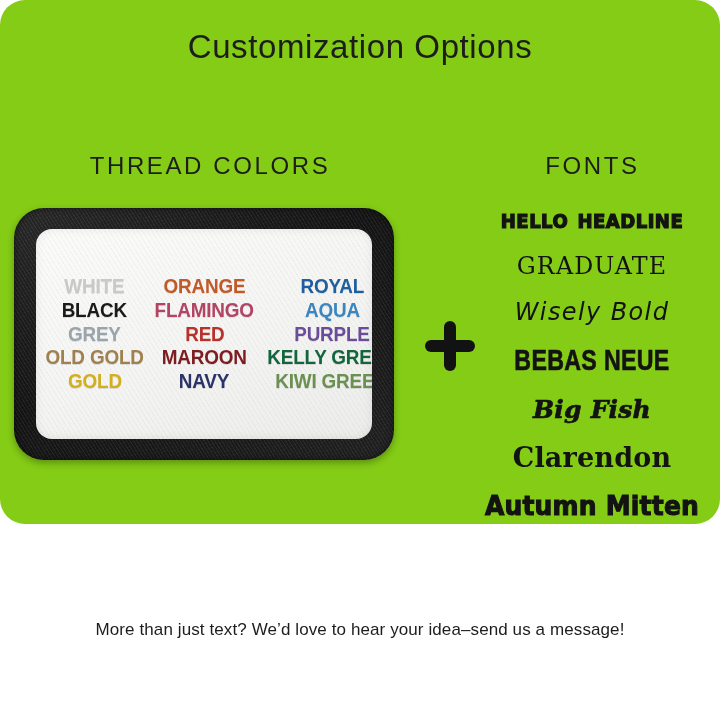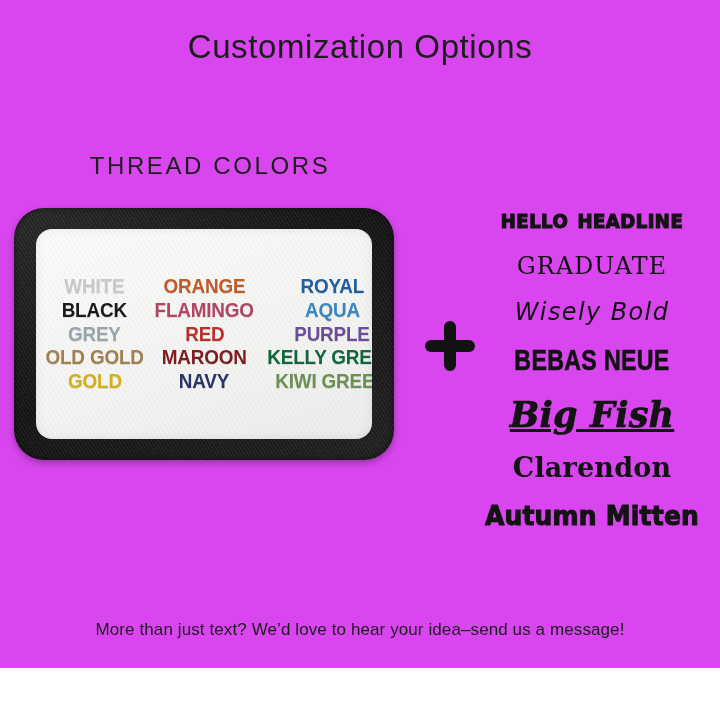--- a/index.html
+++ b/index.html
@@ -13,22 +13,23 @@
     height: 720px;
     overflow: hidden;
     font-family: "Liberation Sans", sans-serif;
     color: #1a1a1a;
     position: relative;
   }
 
   #page {
     position: relative;
     width: 720px;
-    height: 668px;
-    background: #d946ef;
+    height: 524px;
+    background: #84cc16;
+    border-radius: 25px;
   }
 
   
   .page-title {
     position: absolute;
     top: 28px;
     left: 0;
     width: 720px;
     text-align: center;
     font-family: "Liberation Sans", sans-serif;
@@ -215,24 +216,23 @@
     font-size: 29px;
     letter-spacing: 0.4px;
     transform: scaleX(0.80);
     padding: 11px 0 10px;
     -webkit-text-stroke: 0.6px #131313;
   }
   .fs-big-fish {
     font-family: "DejaVu Serif", serif;
     font-style: italic;
     font-weight: 700;
-    font-size: 35px;
+    font-size: 25px;
     letter-spacing: 0.2px;
     padding: 12px 0 11px;
-    text-decoration: underline;
     -webkit-text-stroke: 0.7px #131313;
   }
   .fs-clarendon {
     font-family: "DejaVu Serif", serif;
     font-weight: 700;
     font-size: 27px;
     letter-spacing: 0.2px;
     padding: 11px 0 10px;
   }
   .fs-autumn-mitten {
@@ -262,20 +262,21 @@
 </style>
 </head>
 <body>
 
 <div id="page">
 
   <div class="page-title">Customization Options</div>
 
   <div class="section-heading" id="heading-thread">THREAD COLORS</div>
 
+  <div class="section-heading" id="heading-fonts">FONTS</div>
 
   <div class="patch-wrap">
     <div class="patch">
       <div class="patch-inner">
         <div class="color-columns" id="color-columns">
             <div class="color-col">
               <div class="color-word" style="color: rgb(201, 201, 201);">WHITE</div>
               <div class="color-word" style="color: rgb(26, 26, 26);">BLACK</div>
               <div class="color-word" style="color: rgb(153, 164, 172);">GREY</div>
               <div class="color-word" style="color: rgb(160, 128, 80);">OLD GOLD</div>

